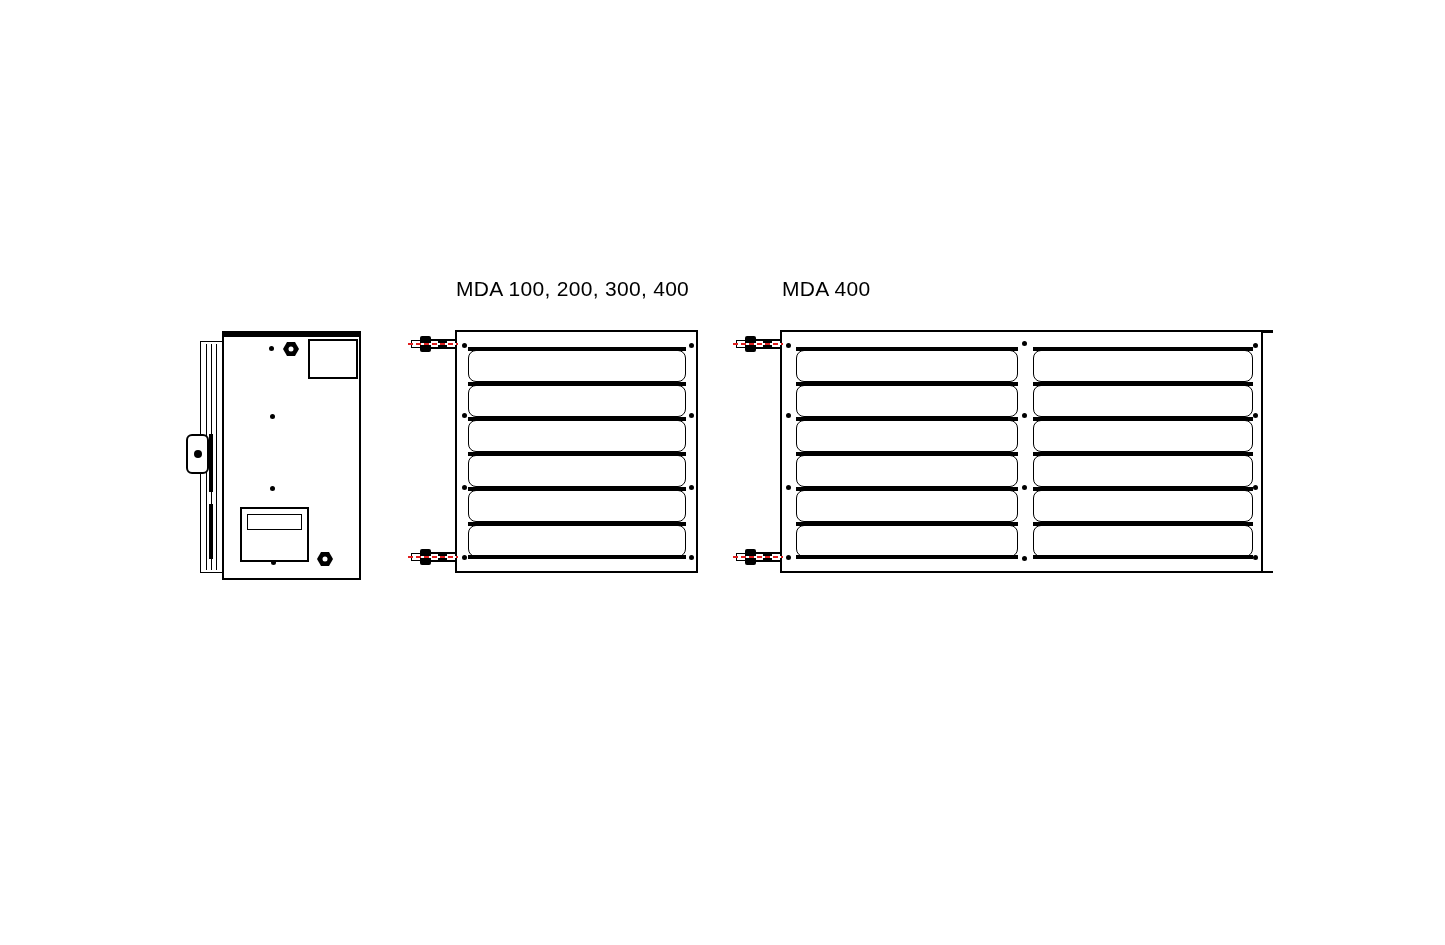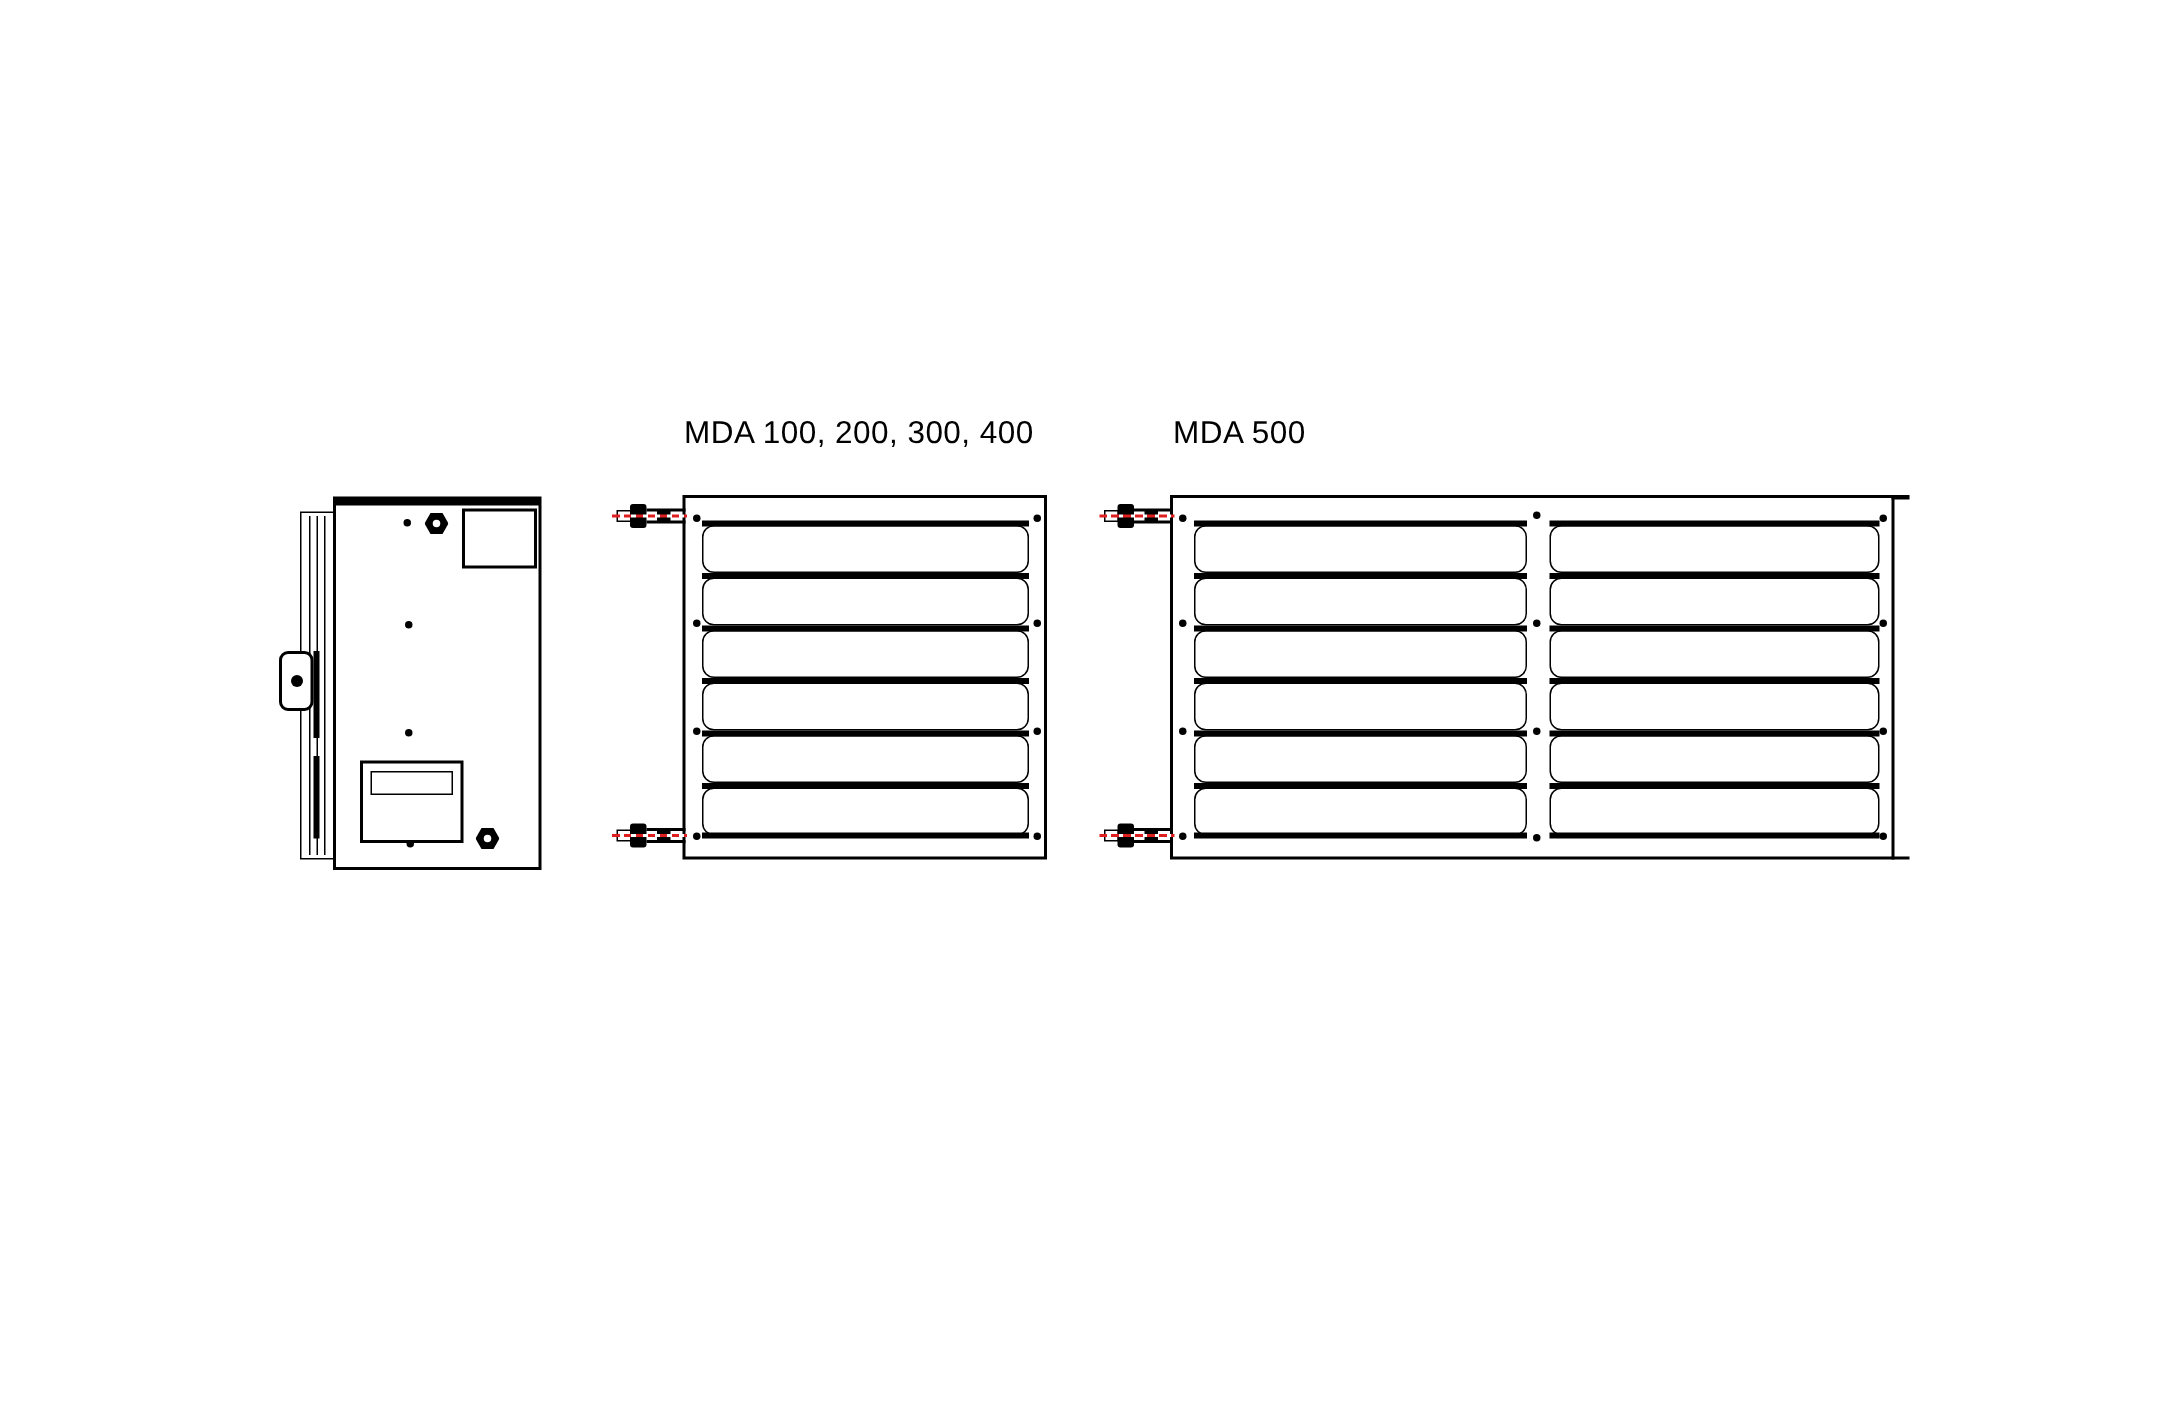--- a/index.html
+++ b/index.html
@@ -79,21 +79,21 @@
   .sv-bracket{position:absolute;left:0px;top:106px;width:19px;height:36px;border:2px solid var(--line);border-radius:6px;background:#fff;}
   .sv-bracket-hole{position:absolute;left:50%;top:50%;width:8px;height:8px;border-radius:50%;background:var(--line);transform:translate(-50%,-50%);}
   .tab{position:absolute;height:2.5px;background:var(--line);}
 </style>
 </head>
 <body>
 
 <div id="stage">
 
   <div class="title" style="left:456px;top:277px;">MDA 100, 200, 300, 400</div>
-  <div class="title" style="left:782px;top:277px;">MDA 500</div>
+  <div class="title" style="left:782px;top:277px;">MDA 400</div>
 
   <div class="abs" style="left:186px;top:328px;width:172px;height:250px;">
 
     <div class="sv-louverbank">
       <div class="sv-vline" style="left:4.5px;"></div>
       <div class="sv-vline" style="left:9.5px;"></div>
       <div class="sv-vline" style="left:14.5px;"></div>
       <div class="sv-darkbar" style="left:8px;top:92px;height:58px;"></div>
       <div class="sv-darkbar" style="left:8px;top:162px;height:55px;"></div>
     </div>

